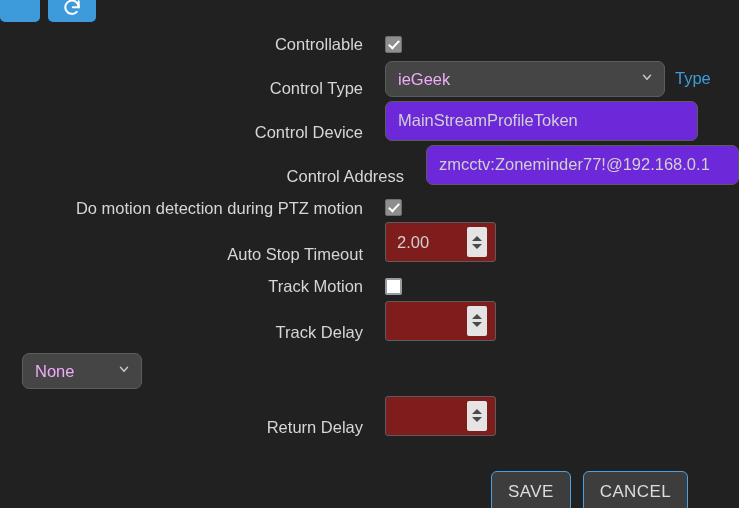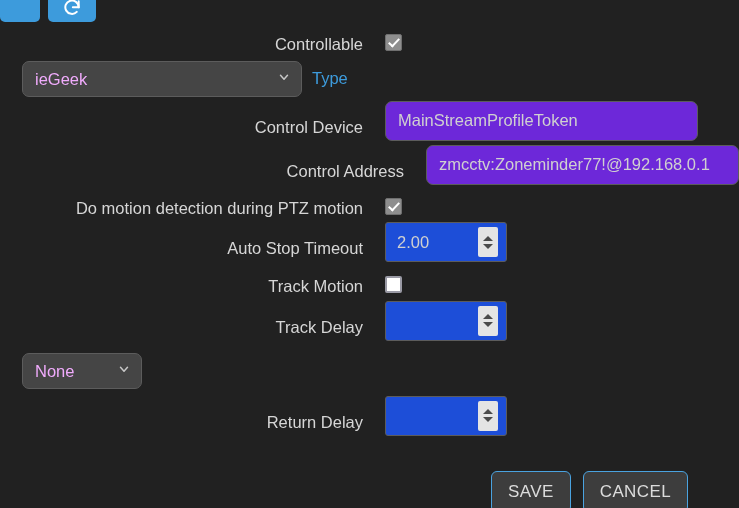--- a/index.html
+++ b/index.html
@@ -43,21 +43,21 @@
 
   
   .form {
     position: absolute;
     top: 22px;
     left: 0;
     width: 739px;
   }
   .row {
     display: flex;
-    align-items: center;
+    align-items: flex-end;
     margin-bottom: 0;
   }
   .label-cell {
     width: 363px;
     text-align: right;
     color: #d6d6d6;
     font-size: 16.5px;
     line-height: 1;
     padding-right: 0;
     white-space: nowrap;
@@ -167,23 +167,23 @@
   .edit-link {
     color: #3d9bdc;
     font-size: 16.5px;
     text-decoration: none;
     cursor: pointer;
   }
 
   
   .spinner {
     position: relative;
-    width: 122px;
+    width: 111px;
     height: 40px;
-    background: #1d4ed8;
+    background: #7f1d1d;
     border: 1px solid #5c5c5c;
     border-radius: 3px;
     display: flex;
     align-items: center;
   }
   .spinner input {
     background: transparent;
     border: none;
     outline: none;
     color: #d0d0d0;
@@ -257,20 +257,21 @@
 <div class="form">
 
   <div class="row row-controllable">
     <div class="label-cell">Controllable</div>
     <div class="field-cell">
       <span class="checkbox checked"></span>
     </div>
   </div>
 
   <div class="row row-ctype">
+    <div class="label-cell">Control Type</div>
     <div class="field-cell">
       <span class="select-wrap">
         <select class="sel sel-wide">
           <option>ieGeek</option>
         </select>
         <span class="sel-chevron">
           <svg width="14" height="14" viewBox="0 0 24 24" fill="none" stroke="#c8c8c8" stroke-width="2.5" stroke-linecap="round" stroke-linejoin="round">
               <polyline points="6 9 12 16 18 9"></polyline>
             </svg>
         </span>

